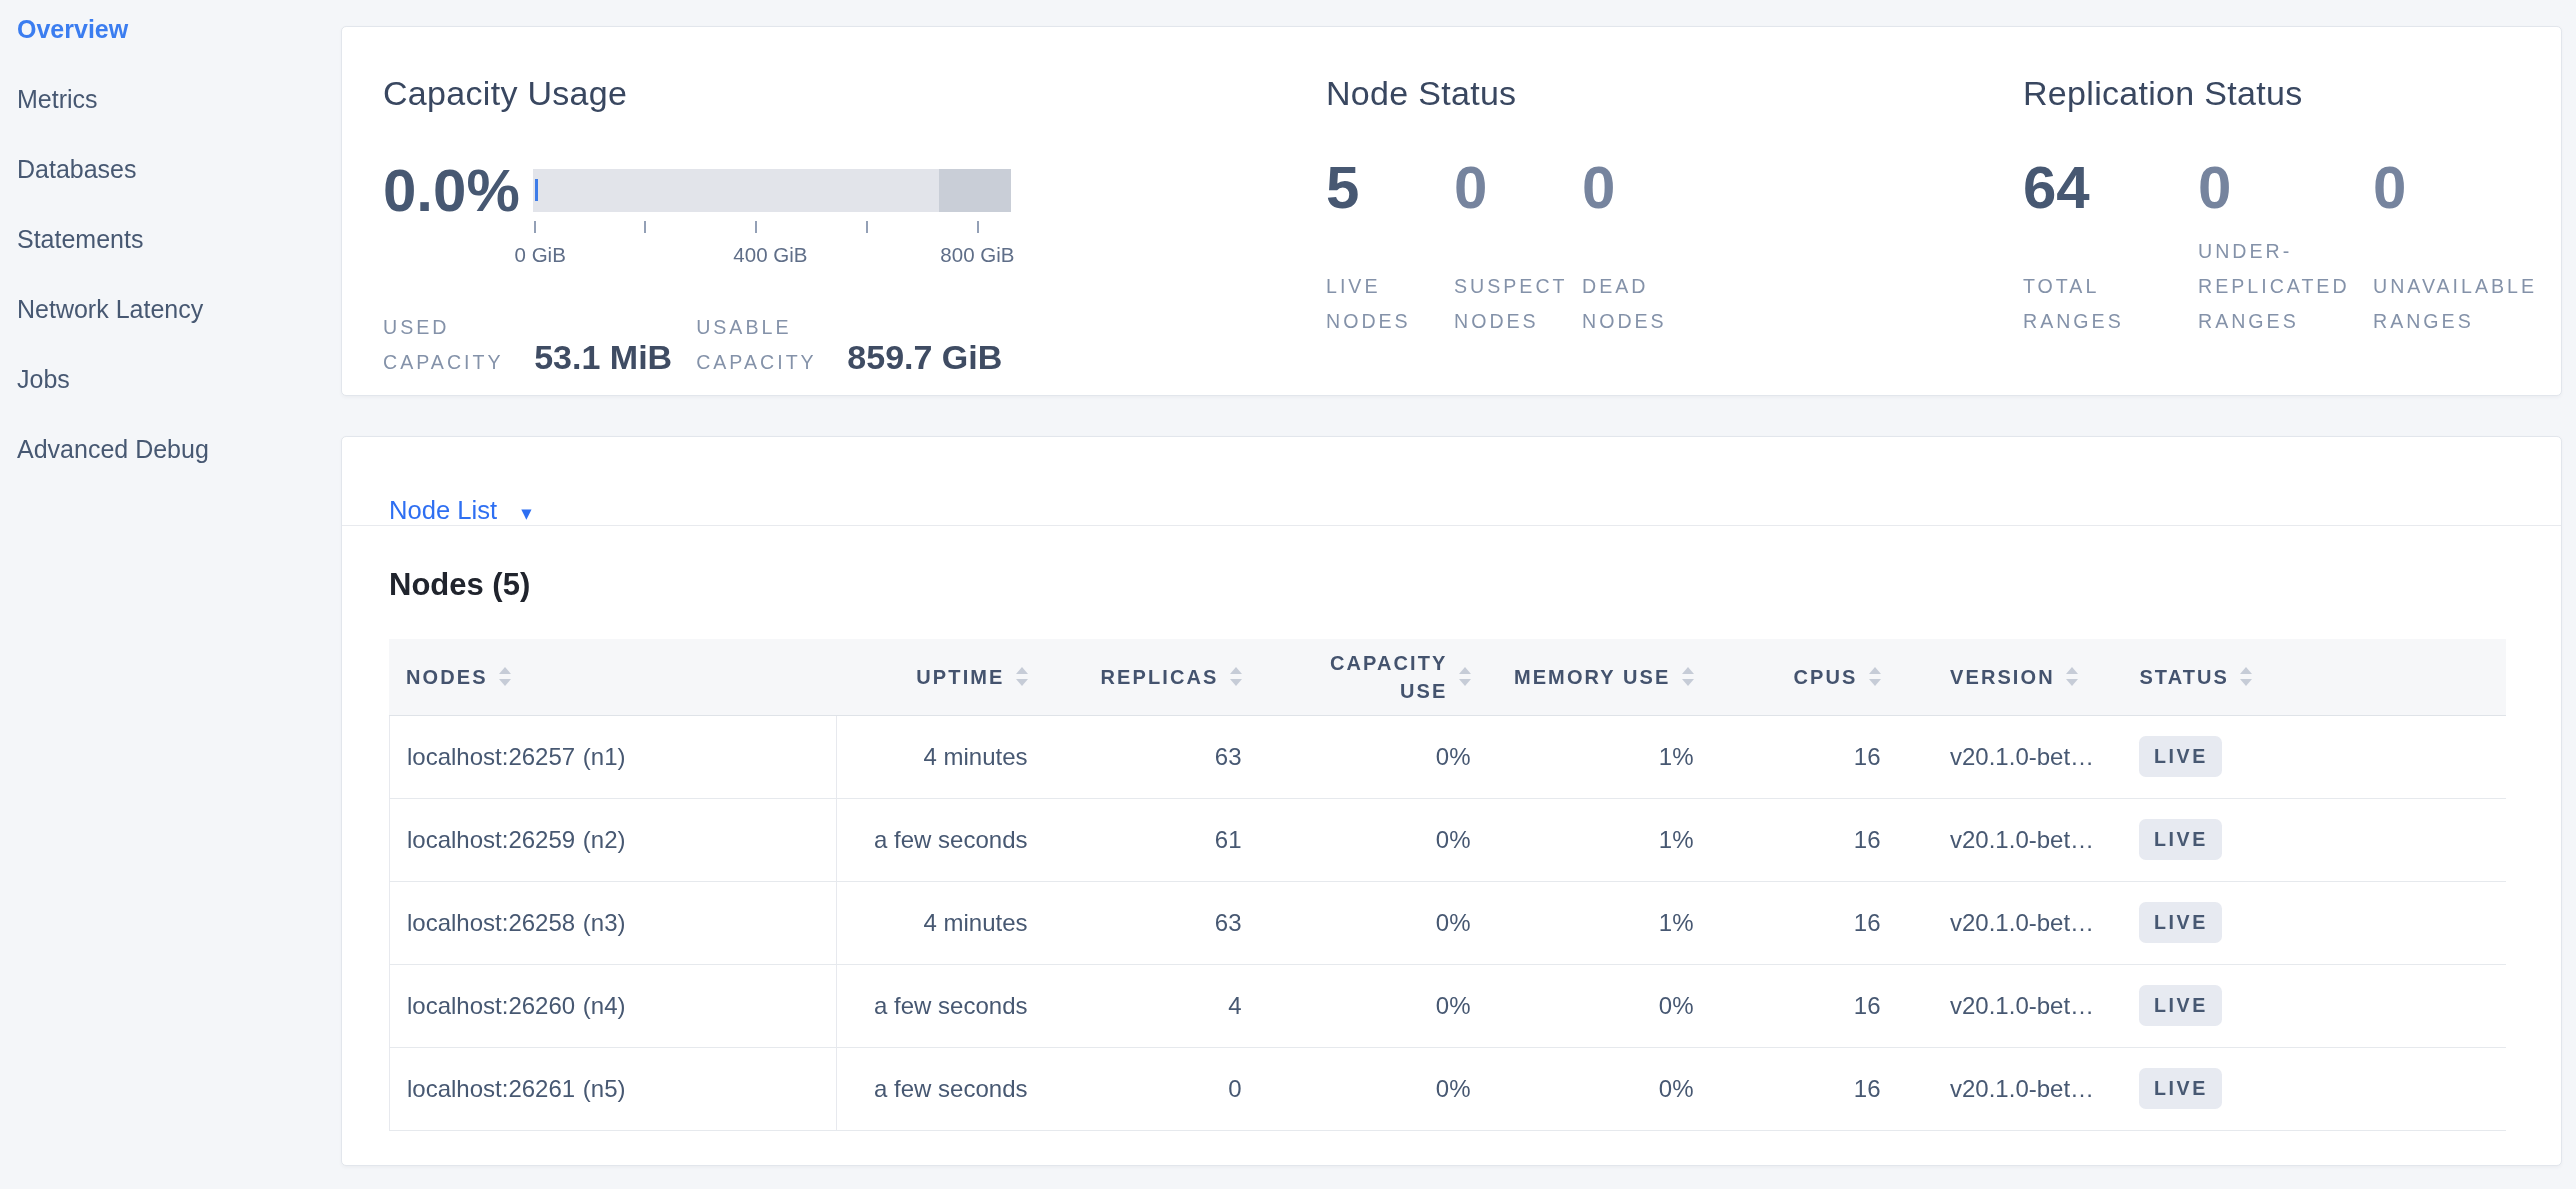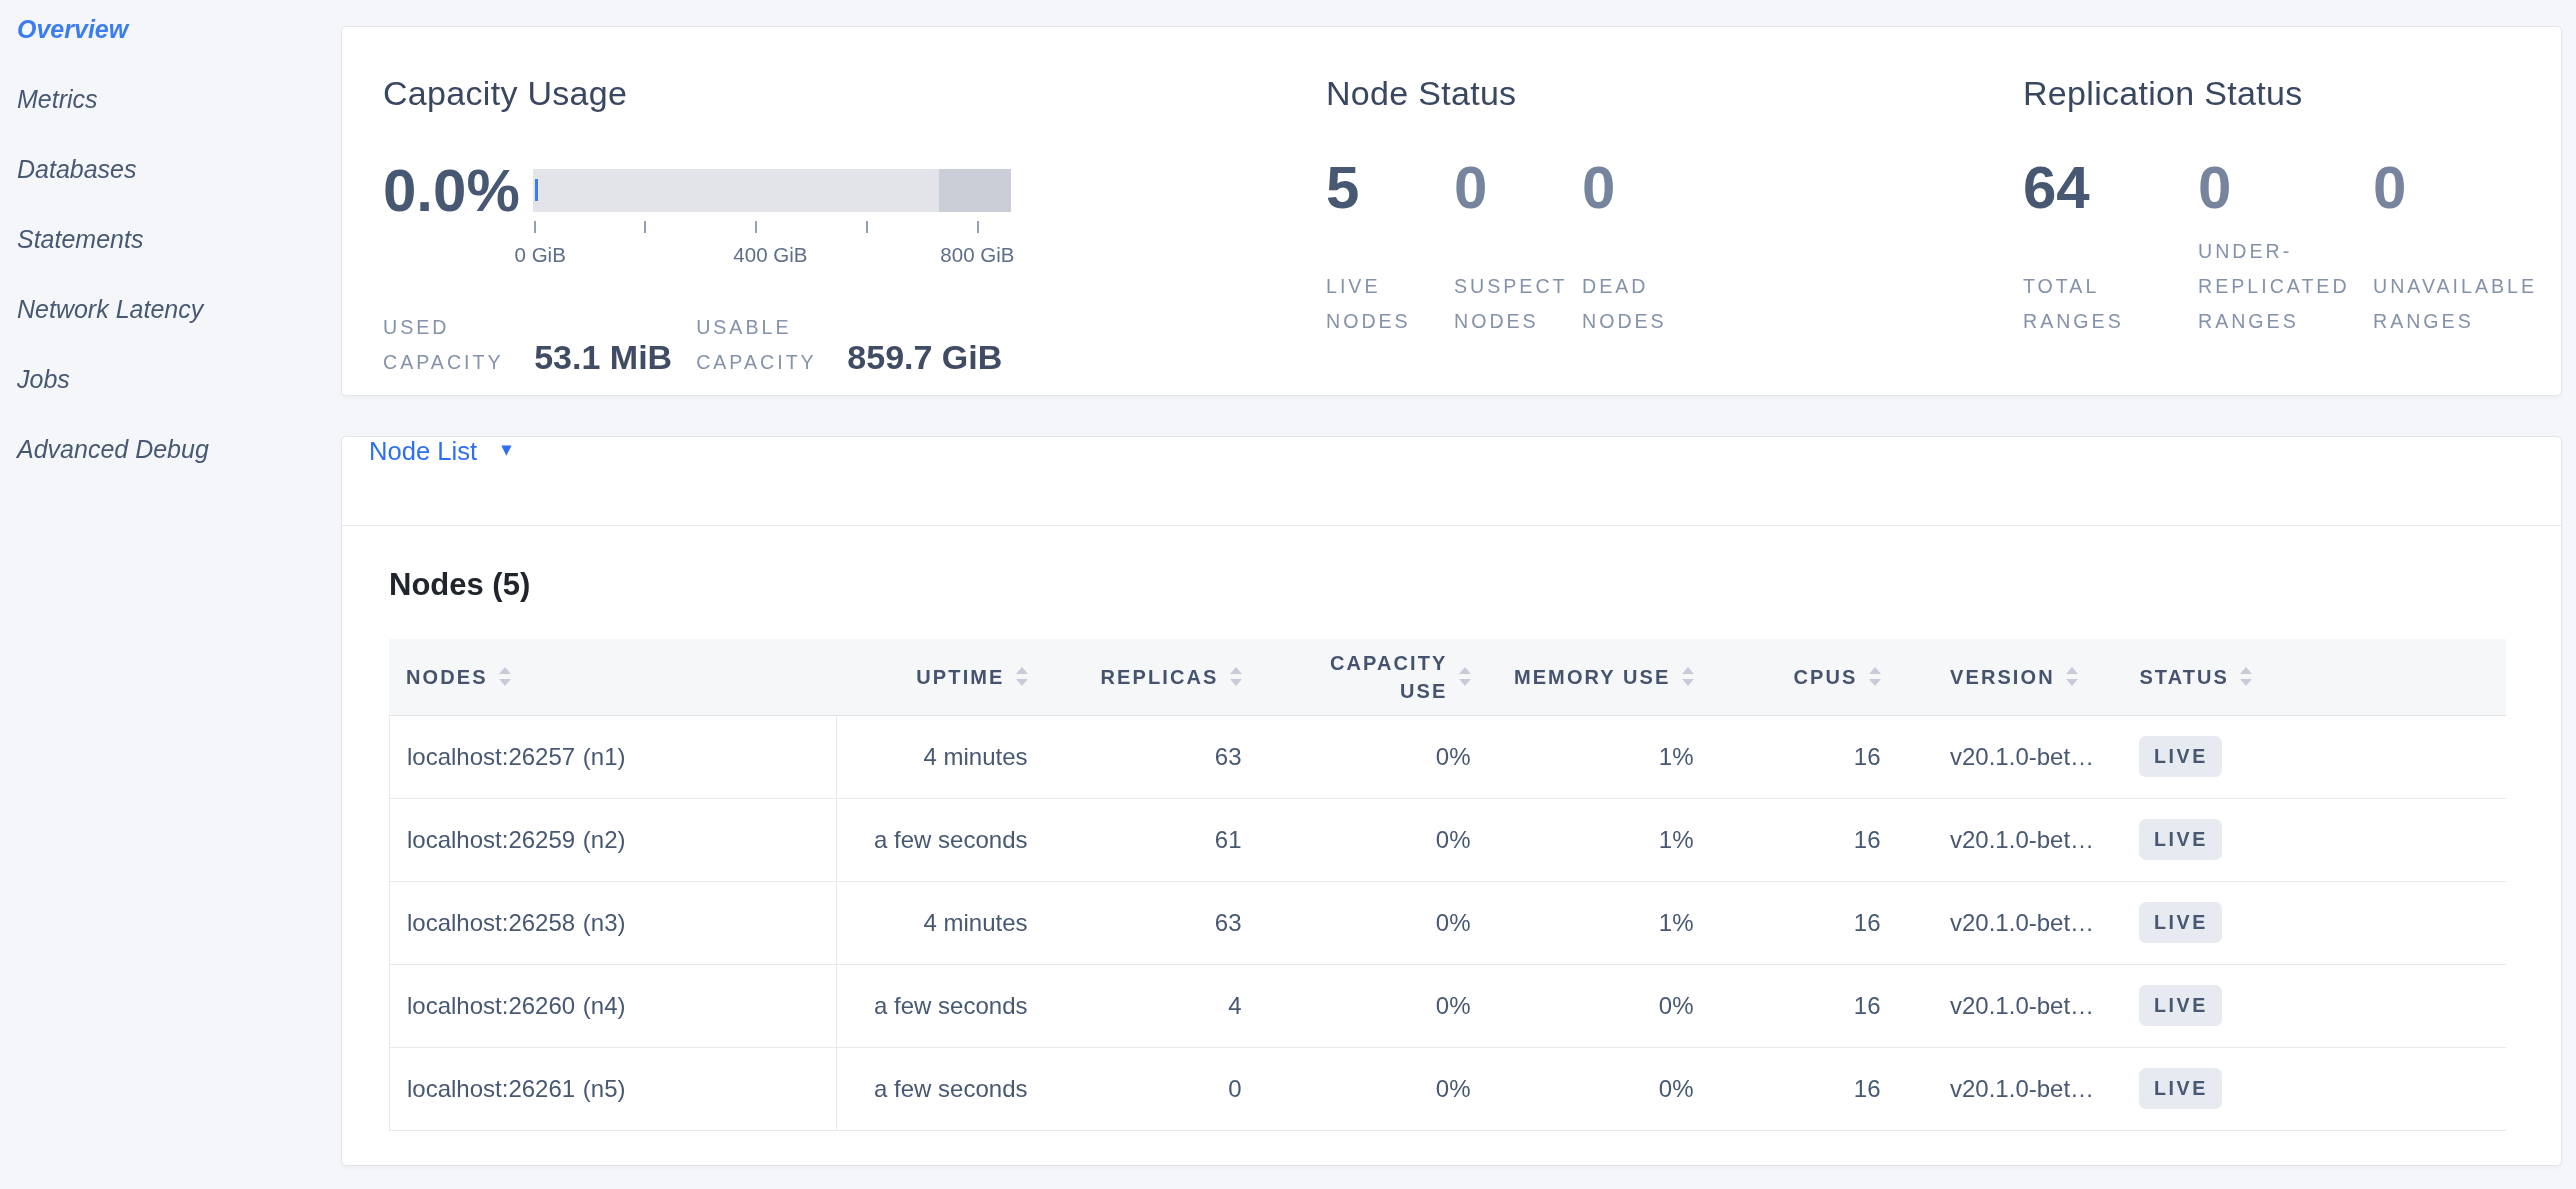--- a/index.html
+++ b/index.html
@@ -1,21 +1,21 @@
 <!DOCTYPE html>
 <html style="font-size:13.6px"><head>
 <meta charset="utf-8">
 <style>
   * { margin:0; padding:0; box-sizing:border-box; }
   html,body { width:2576px; height:1189px; background:#f4f6f9;
     font-family:"Liberation Sans","DejaVu Sans",sans-serif; color:#475872; }
   .layout { display:flex; width:100%; height:100%; }
 
   
-  .sidebar { width:341px; flex:0 0 341px; padding:10.2px 0 0 17px;font-style:italic; }
+  .sidebar { width:341px; flex:0 0 341px; padding:10.2px 0 0 17px; }
   .nav-item { display:block; font-size:25px; color:#475872; height:70px;
     line-height:38px; cursor:pointer; }
   .nav-item.active { color:#3b7df0; font-weight:bold; }
 
   
   .main { flex:1; padding:25.6px 13.6px 0 0; }
   .card { background:#ffffff; border:0.9px solid #e2e6ec; border-radius:5.1px;
     box-shadow:0 1.7px 3.4px rgba(40,50,70,0.04); }
 
   
@@ -47,21 +47,21 @@
 
   .stats { display:flex; margin-top:45px; height:182px; }
   .statcol { display:flex; flex-direction:column; justify-content:space-between; }
   .sec-node .statcol { width:128px; }
   .sec-repl .statcol { width:175px; }
   .stat-num { font-size:60px; line-height:60px; font-weight:600; color:#76849e; }
   .stat-num.emph { color:#475872; }
 
   
   .nodelist-card { margin-top:40px; height:730px; }
-  .nl-head { height:89px; display:flex; align-items:flex-start; padding-left:27px;
+  .nl-head { height:89px; display:flex; align-items:flex-end; padding-left:47px;
     border-bottom:0.9px solid #e8eaee; }
   .nl-link { font-size:25.6px; color:#2e6ff2; cursor:pointer; }
   .nl-caret { color:#2e6ff2; font-size:20.5px; margin-left:24px; cursor:pointer; }
   .nl-body { padding:41px 55px 0 47px; }
   .nodes-heading { font-size:31px; font-weight:600; color:#20242d; }
 
   
   .tbl { margin-top:36px; }
   .thead, .trow { display:grid;
     grid-template-columns:447px 212px 214px 229px 223px 187px 223px 1fr; }

